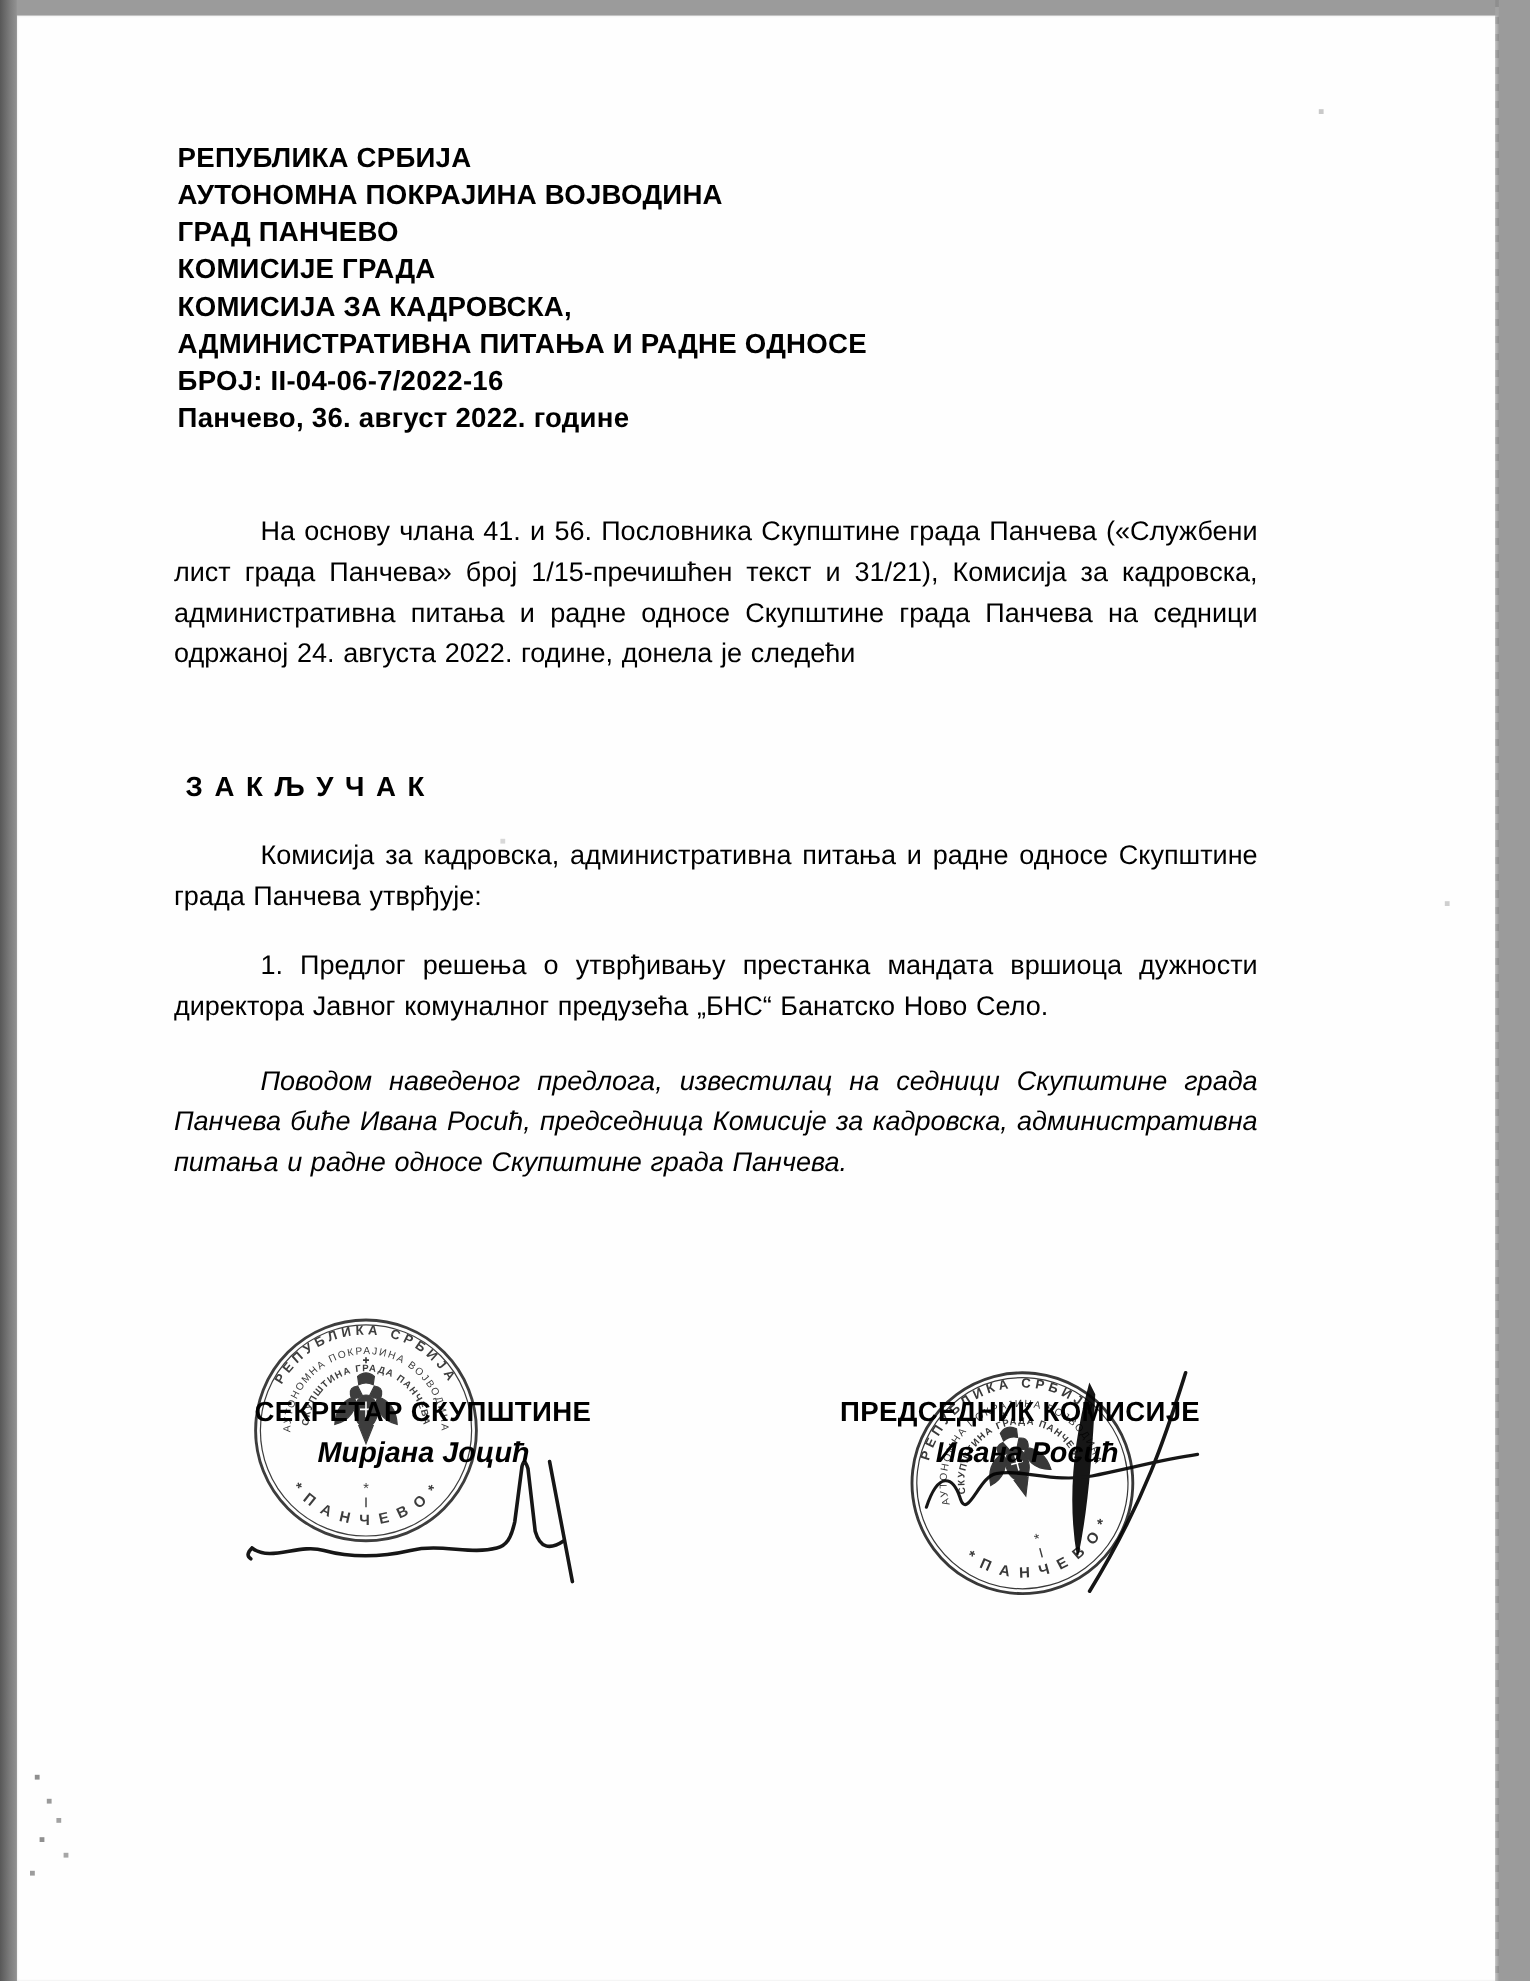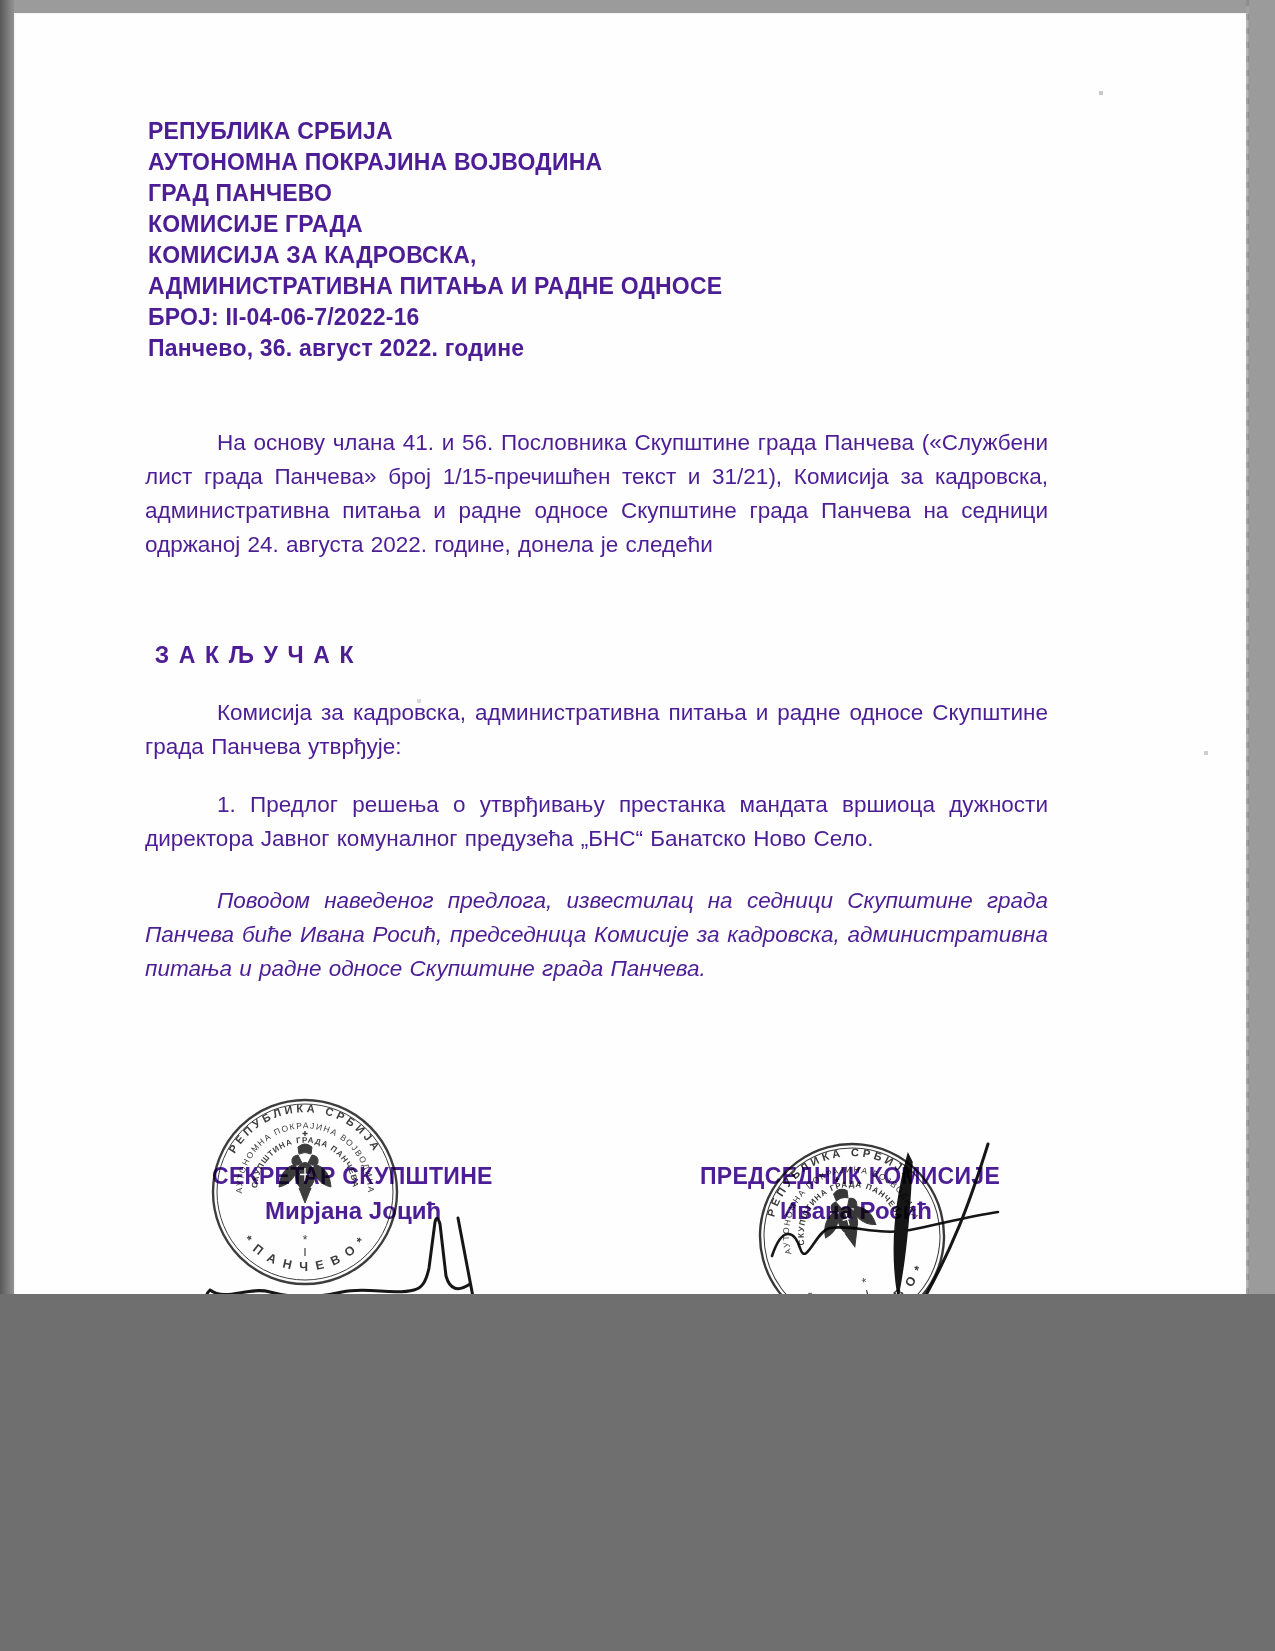--- a/index.html
+++ b/index.html
@@ -1,20 +1,20 @@
 <!DOCTYPE html>
 <html><head>
 <meta charset="utf-8">
 <style>
   html,body{margin:0;padding:0;background:#6f6f6f;}
   .scan{
-    position:relative;width:1275px;height:1294px;margin:0 auto;
+    position:relative;width:1275px;height:1651px;margin:0 auto;
     background:#9b9b9b;overflow:hidden;
     font-family:"Liberation Sans","DejaVu Sans",sans-serif;
-    color:#4c1d95;
+    color:#000000;
   }
   .page{
     position:absolute;left:14px;top:13px;width:1234px;height:1638px;
     background:#fefefe;
     box-shadow:inset 0 0 2px rgba(0,0,0,.15);
   }
   .edge-left{
     position:absolute;left:0;top:0;width:14px;height:1651px;
     background:linear-gradient(to right,#585858,#7d7d7d 60%,#929292);
   }
@@ -44,21 +44,21 @@
   .doc-title{
     margin-top:76px;text-align:left;font-weight:700;font-size:23px;
     letter-spacing:.42em;text-indent:.42em;
   }
   .statement{margin-top:24px;}
   .item-1{margin-top:24px;}
   .item-2{margin-top:8px;}
   .closing{margin-top:28px;font-style:italic;}
   
   .sig-title{position:absolute;font-size:23px;font-weight:700;white-space:nowrap;letter-spacing:.3px;}
-  .sig-name{position:absolute;font-size:24px;font-weight:700;text-align:center;white-space:nowrap;}
+  .sig-name{position:absolute;font-size:24px;font-weight:700;font-style:italic;text-align:center;white-space:nowrap;}
   .sig-left-title{left:212px;top:1163px;}
   .sig-left-name{left:212px;top:1197px;width:282px;}
   .sig-right-title{left:700px;top:1163px;}
   .sig-right-name{left:700px;top:1197px;width:312px;}
   .seal{
     position:absolute;width:200px;height:200px;
     mix-blend-mode:multiply;opacity:.9;filter:blur(.35px) contrast(1.05);
   }
   .seal-left{left:205px;top:1092px;}
   .seal-right{left:752px;top:1136px;opacity:.93;}

